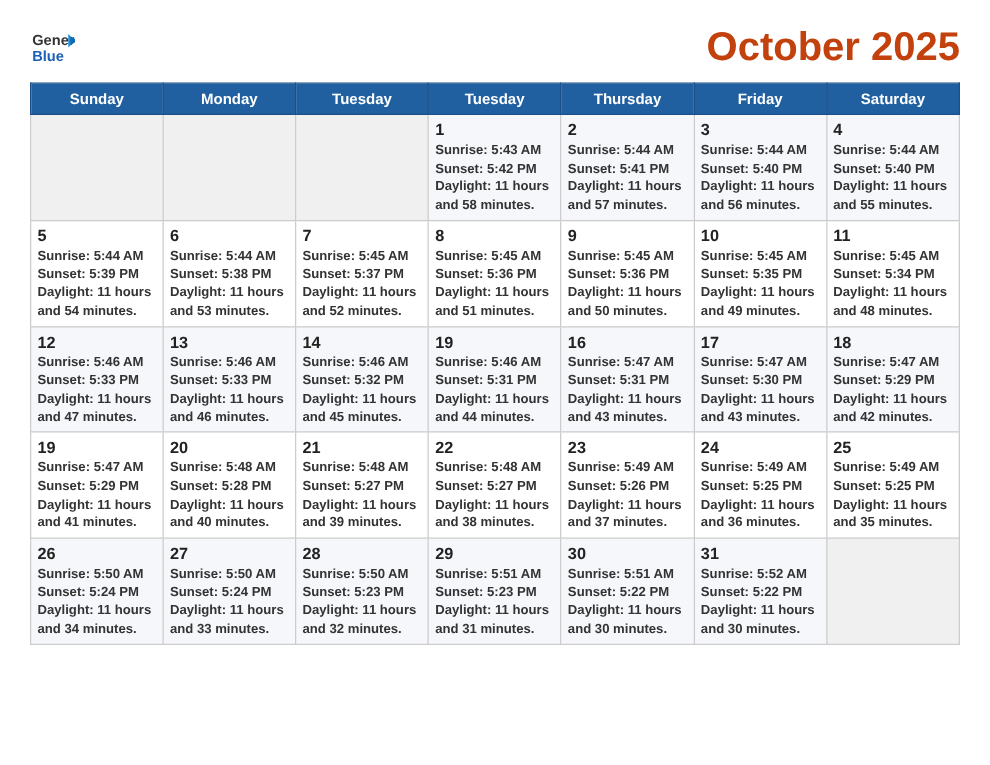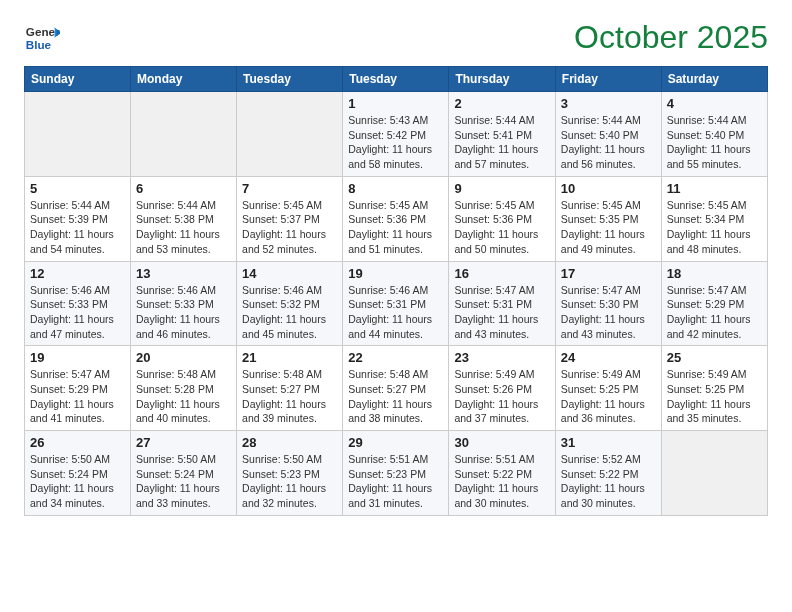--- a/index.html
+++ b/index.html
@@ -27,39 +27,39 @@
     .logo-icon {
       width: 36px;
       height: 36px;
       margin-right: 4px;
     }
     .title-block {
       text-align: right;
     }
     .calendar-title {
       font-size: 32px;
-      font-weight: normal;
-      color: #15803d;
+      font-weight: bold;
+      color: #c2410c;
       line-height: 1.1;
     }
     .calendar-subtitle {
       font-size: 15px;
       color: #444;
       margin-top: 2px;
     }
     .calendar {
       width: 100%;
       border-collapse: collapse;
       margin-top: 10px;
       font-size: 11px;
     }
     .calendar thead tr th {
       background: #2060a0;
       color: #fff;
-      text-align: left;
+      text-align: center;
       padding: 5px 6px;
       font-size: 12px;
       font-weight: bold;
       border: 1px solid #1a4f8a;
     }
     .calendar tbody tr td {
       border: 1px solid #ccc;
       vertical-align: top;
       padding: 4px 5px;
       width: 108px;
@@ -76,20 +76,21 @@
       font-weight: bold;
       font-size: 13px;
       color: #222;
       display: block;
       margin-bottom: 2px;
     }
     .day-info {
       color: #333;
       font-size: 10.5px;
       line-height: 1.4;
+      font-weight: bold;
     }
     .empty-cell {
       background: #f0f0f0 !important;
     }
   </style>
 </head>
 <body>
 
 <div class="header-logo">
   <div class="logo">

